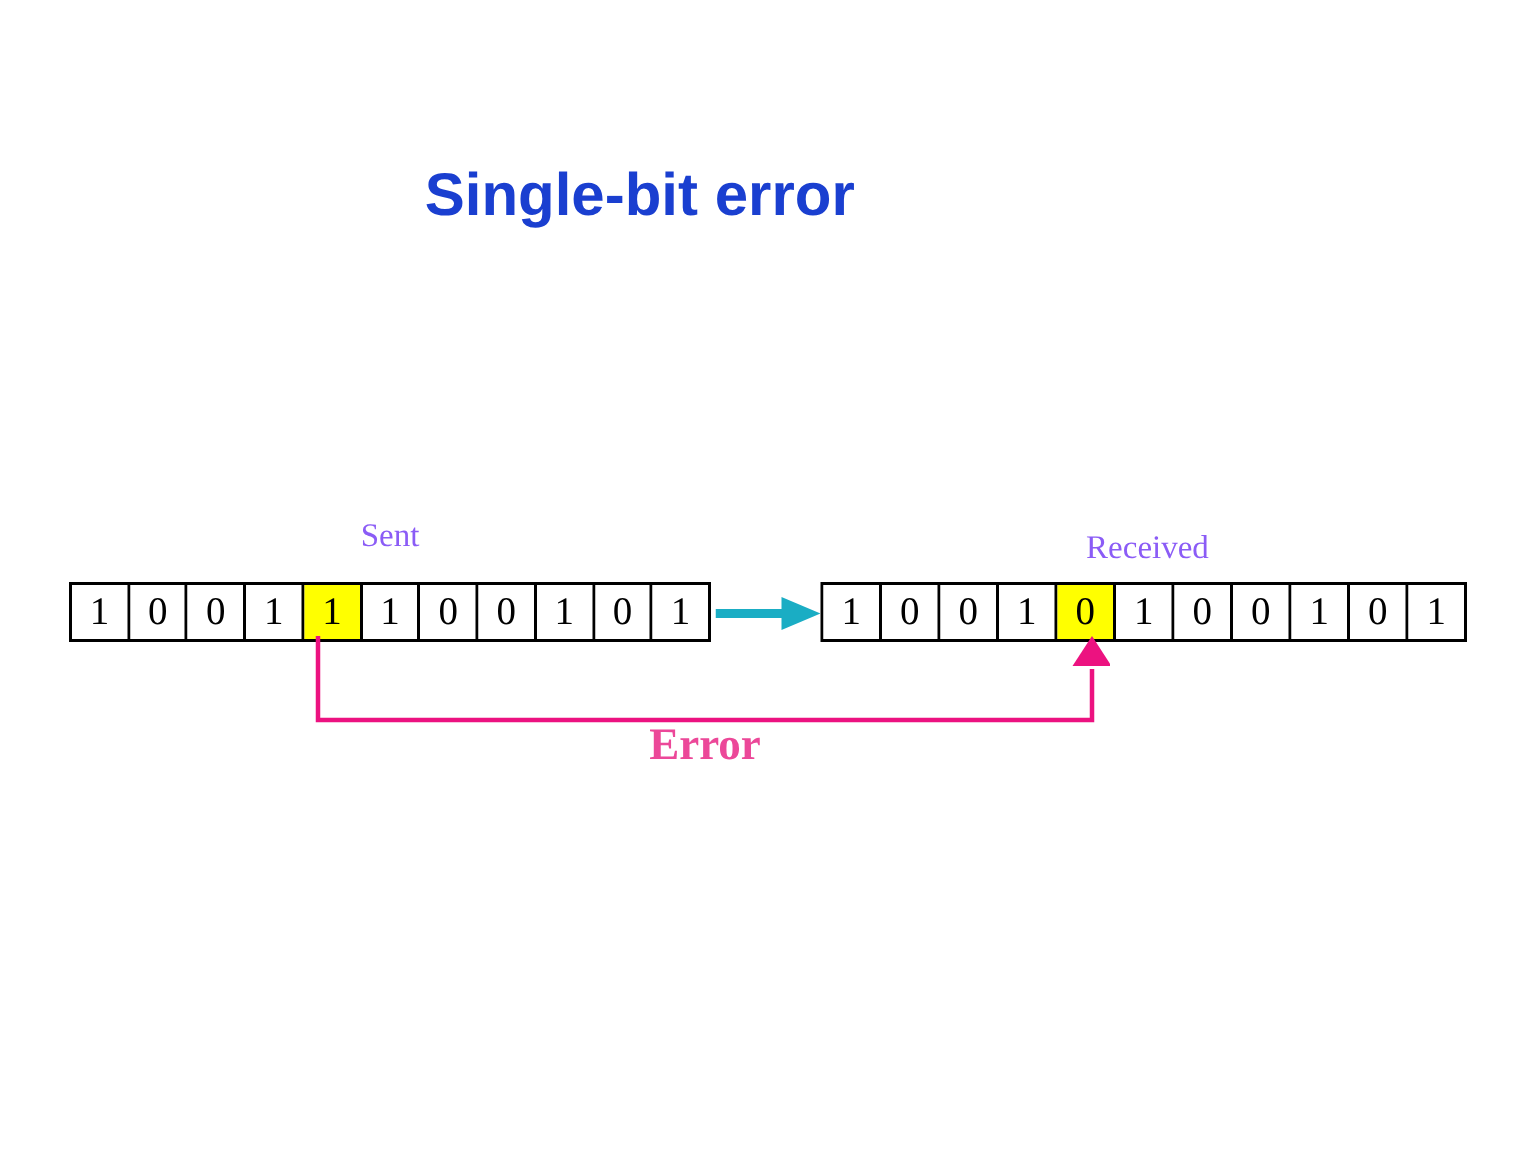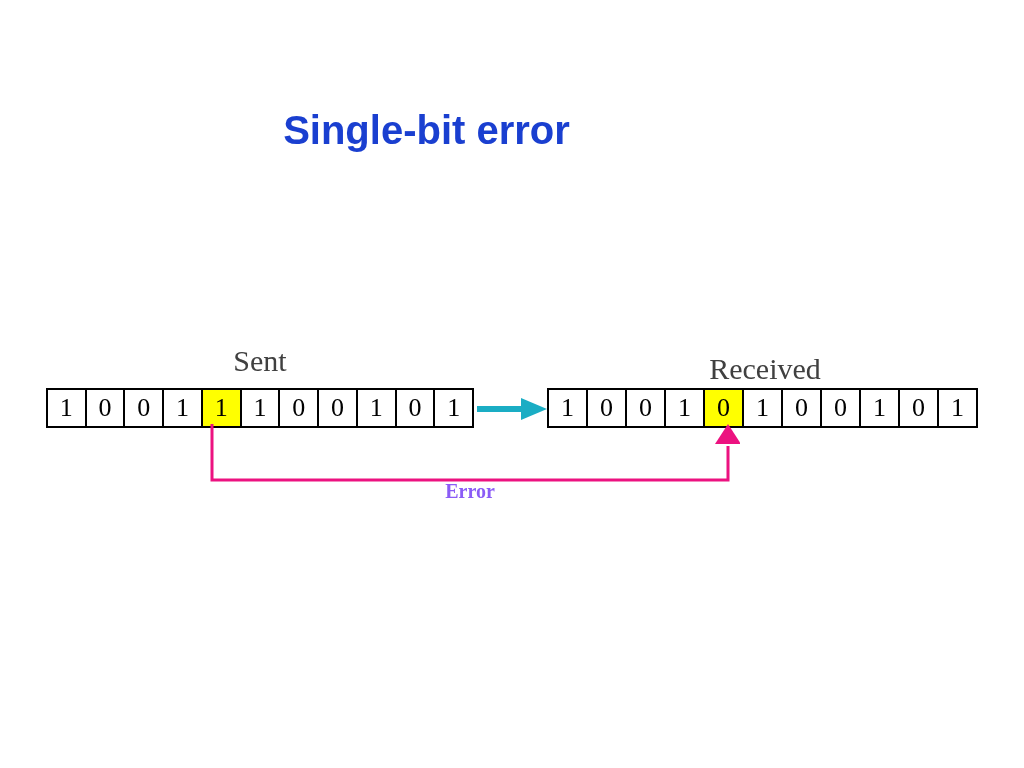--- a/index.html
+++ b/index.html
@@ -37,22 +37,22 @@
     font-size: 40px;
     letter-spacing: 0px;
     color: #1a3fd0;
     white-space: nowrap;
   }
 
   
   .caption {
     position: absolute;
     font-family: "Liberation Serif", serif;
-    font-size: 30px;
-    color: #404040;
+    font-size: 22px;
+    color: #8b5cf6;
     white-space: nowrap;
     text-align: center;
   }
   #caption-sent {
     left: 170px;
     top: 344px;
     width: 180px;
   }
   #caption-received {
     left: 665px;
@@ -117,22 +117,22 @@
   }
 
   #error-label {
     position: absolute;
     left: 370px;
     top: 480px;
     width: 200px;
     text-align: center;
     font-family: "Liberation Serif", serif;
     font-weight: bold;
-    font-size: 20px;
-    color: #8b5cf6;
+    font-size: 30px;
+    color: #ec4899;
     white-space: nowrap;
   }
 </style>
 </head>
 <body>
 
 <div id="slide">
 
   <div id="slide-title">Single-bit error</div>
 

